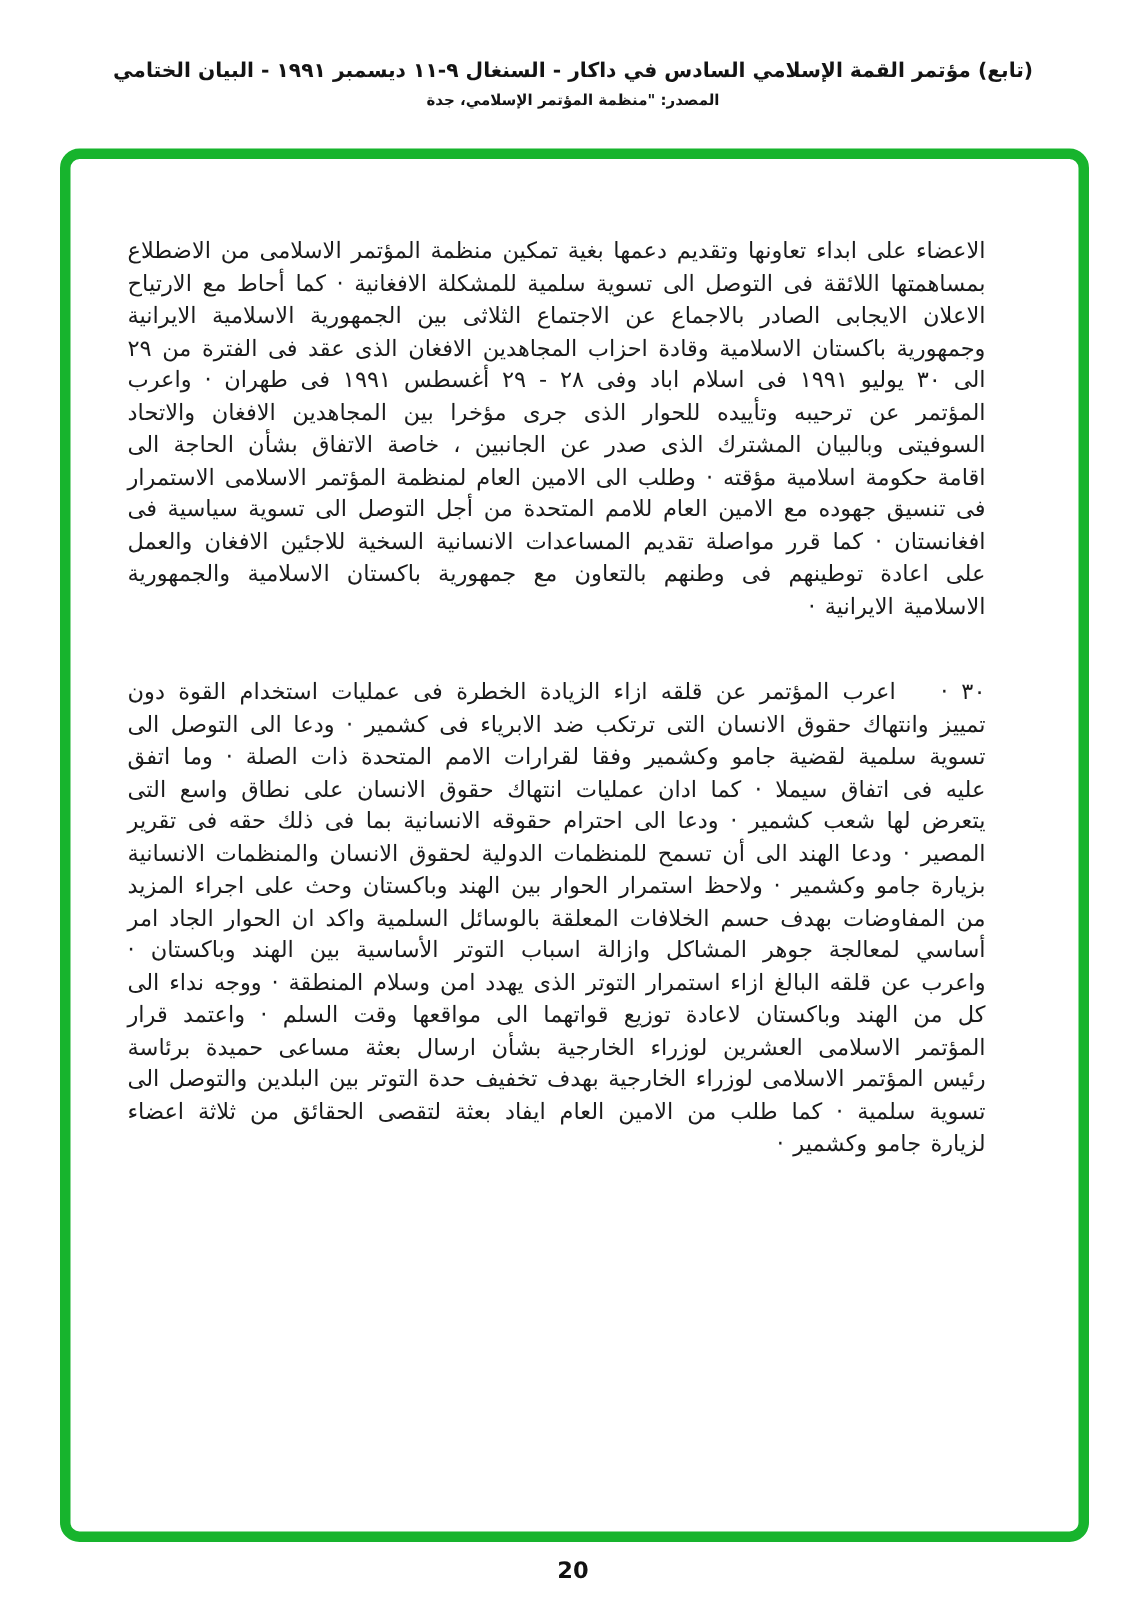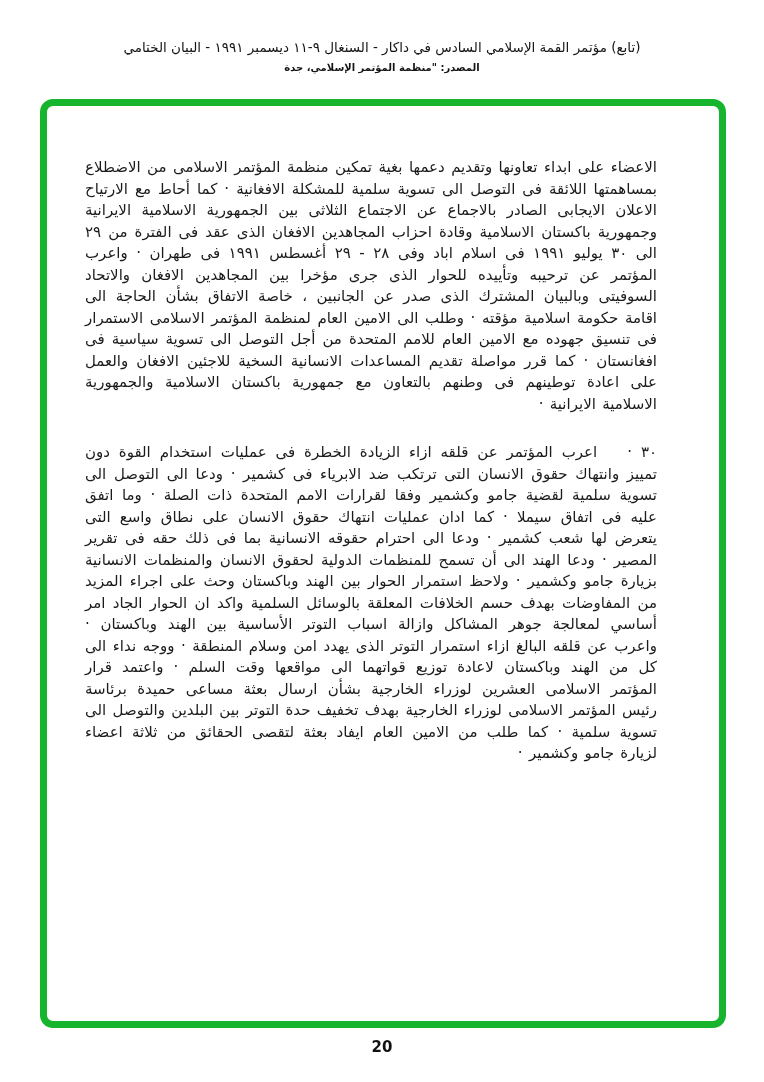--- a/index.html
+++ b/index.html
@@ -20,21 +20,21 @@
     position: absolute;
     top: 38px;
     left: 0;
     width: 100%;
     text-align: center;
     direction: rtl;
     color: #141414;
   }
   .header .title {
     font-size: 13.5px;
-    font-weight: normal;
+    font-weight: bold;
     letter-spacing: 0px;
     line-height: 1.4;
   }
   .header .source {
     margin-top: 5px;
     font-size: 10px;
     font-weight: bold;
   }
   
   .frame {
@@ -61,21 +61,21 @@
     text-align: justify;
     color: #1b1b1b;
     font-size: 15px;
     line-height: 21.5px;
     word-spacing: 1.5px;
   }
   .doc-body p {
     margin: 0;
   }
   .doc-body p + p {
-    margin-top: 27px;
+    margin-top: 36px;
   }
   .para-number {
     padding-left: 30px; 
     white-space: nowrap;
   }
   
   .page-number {
     position: absolute;
     top: 1038px;
     left: 0;

